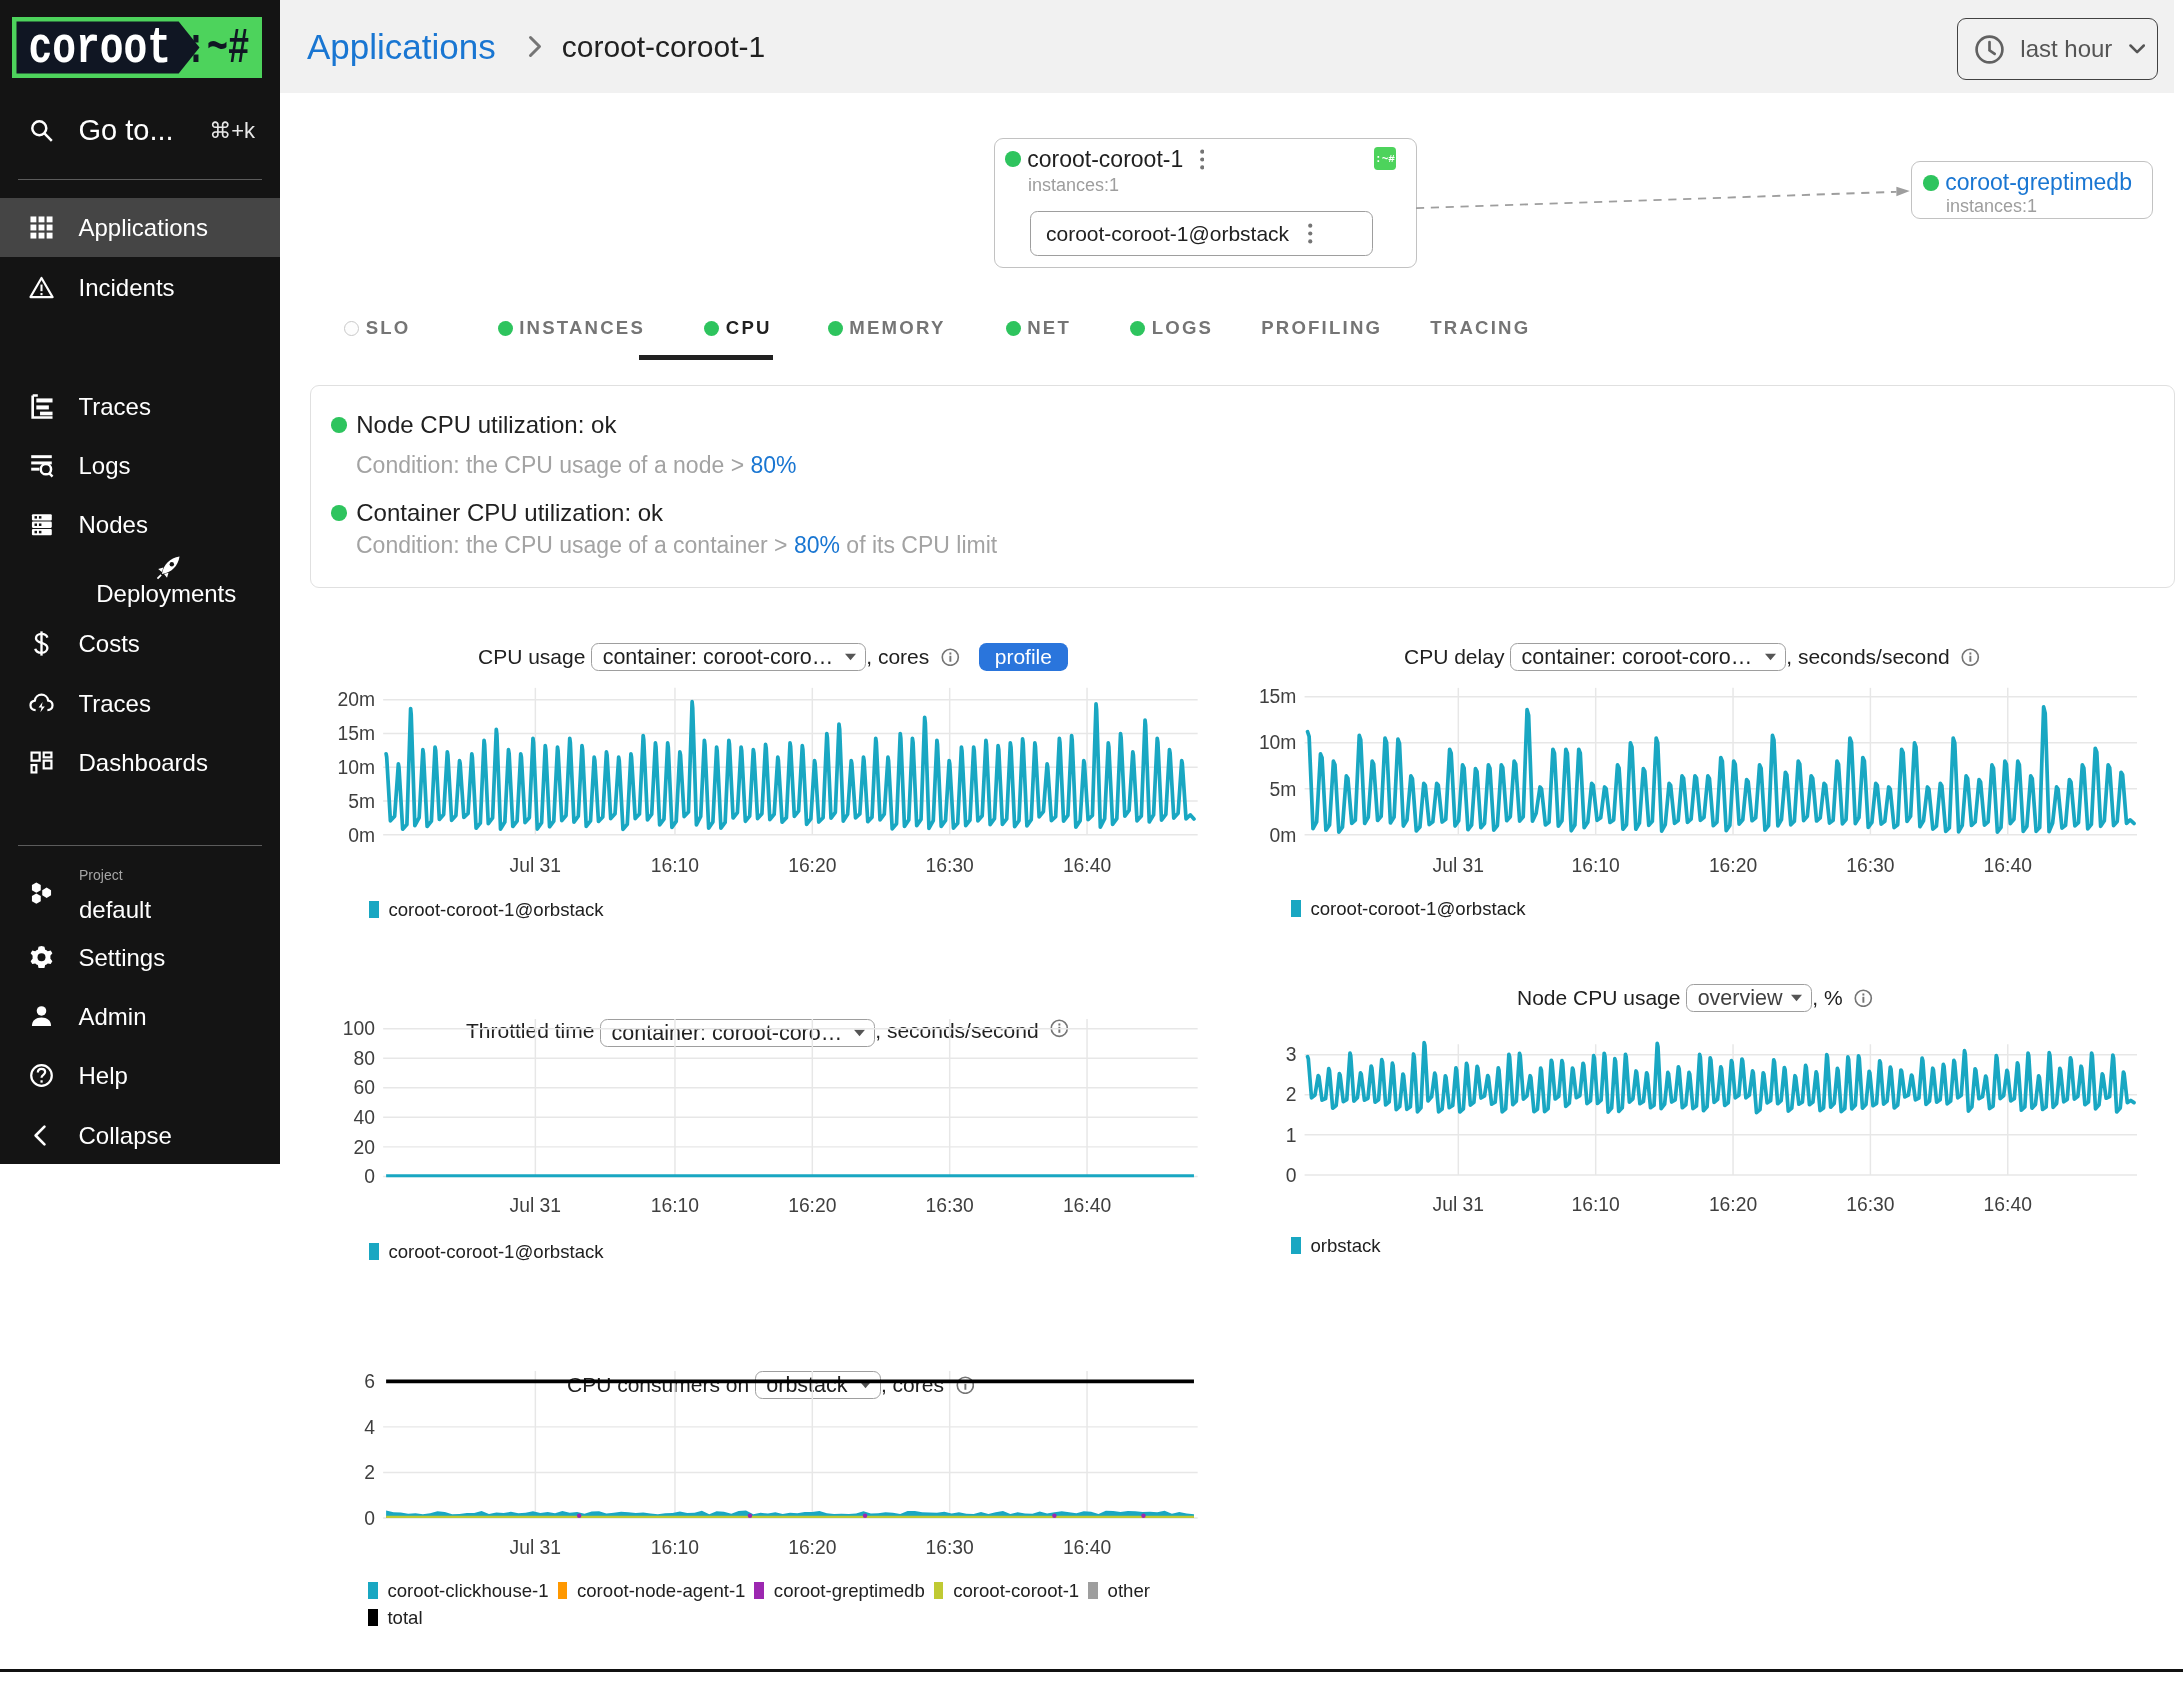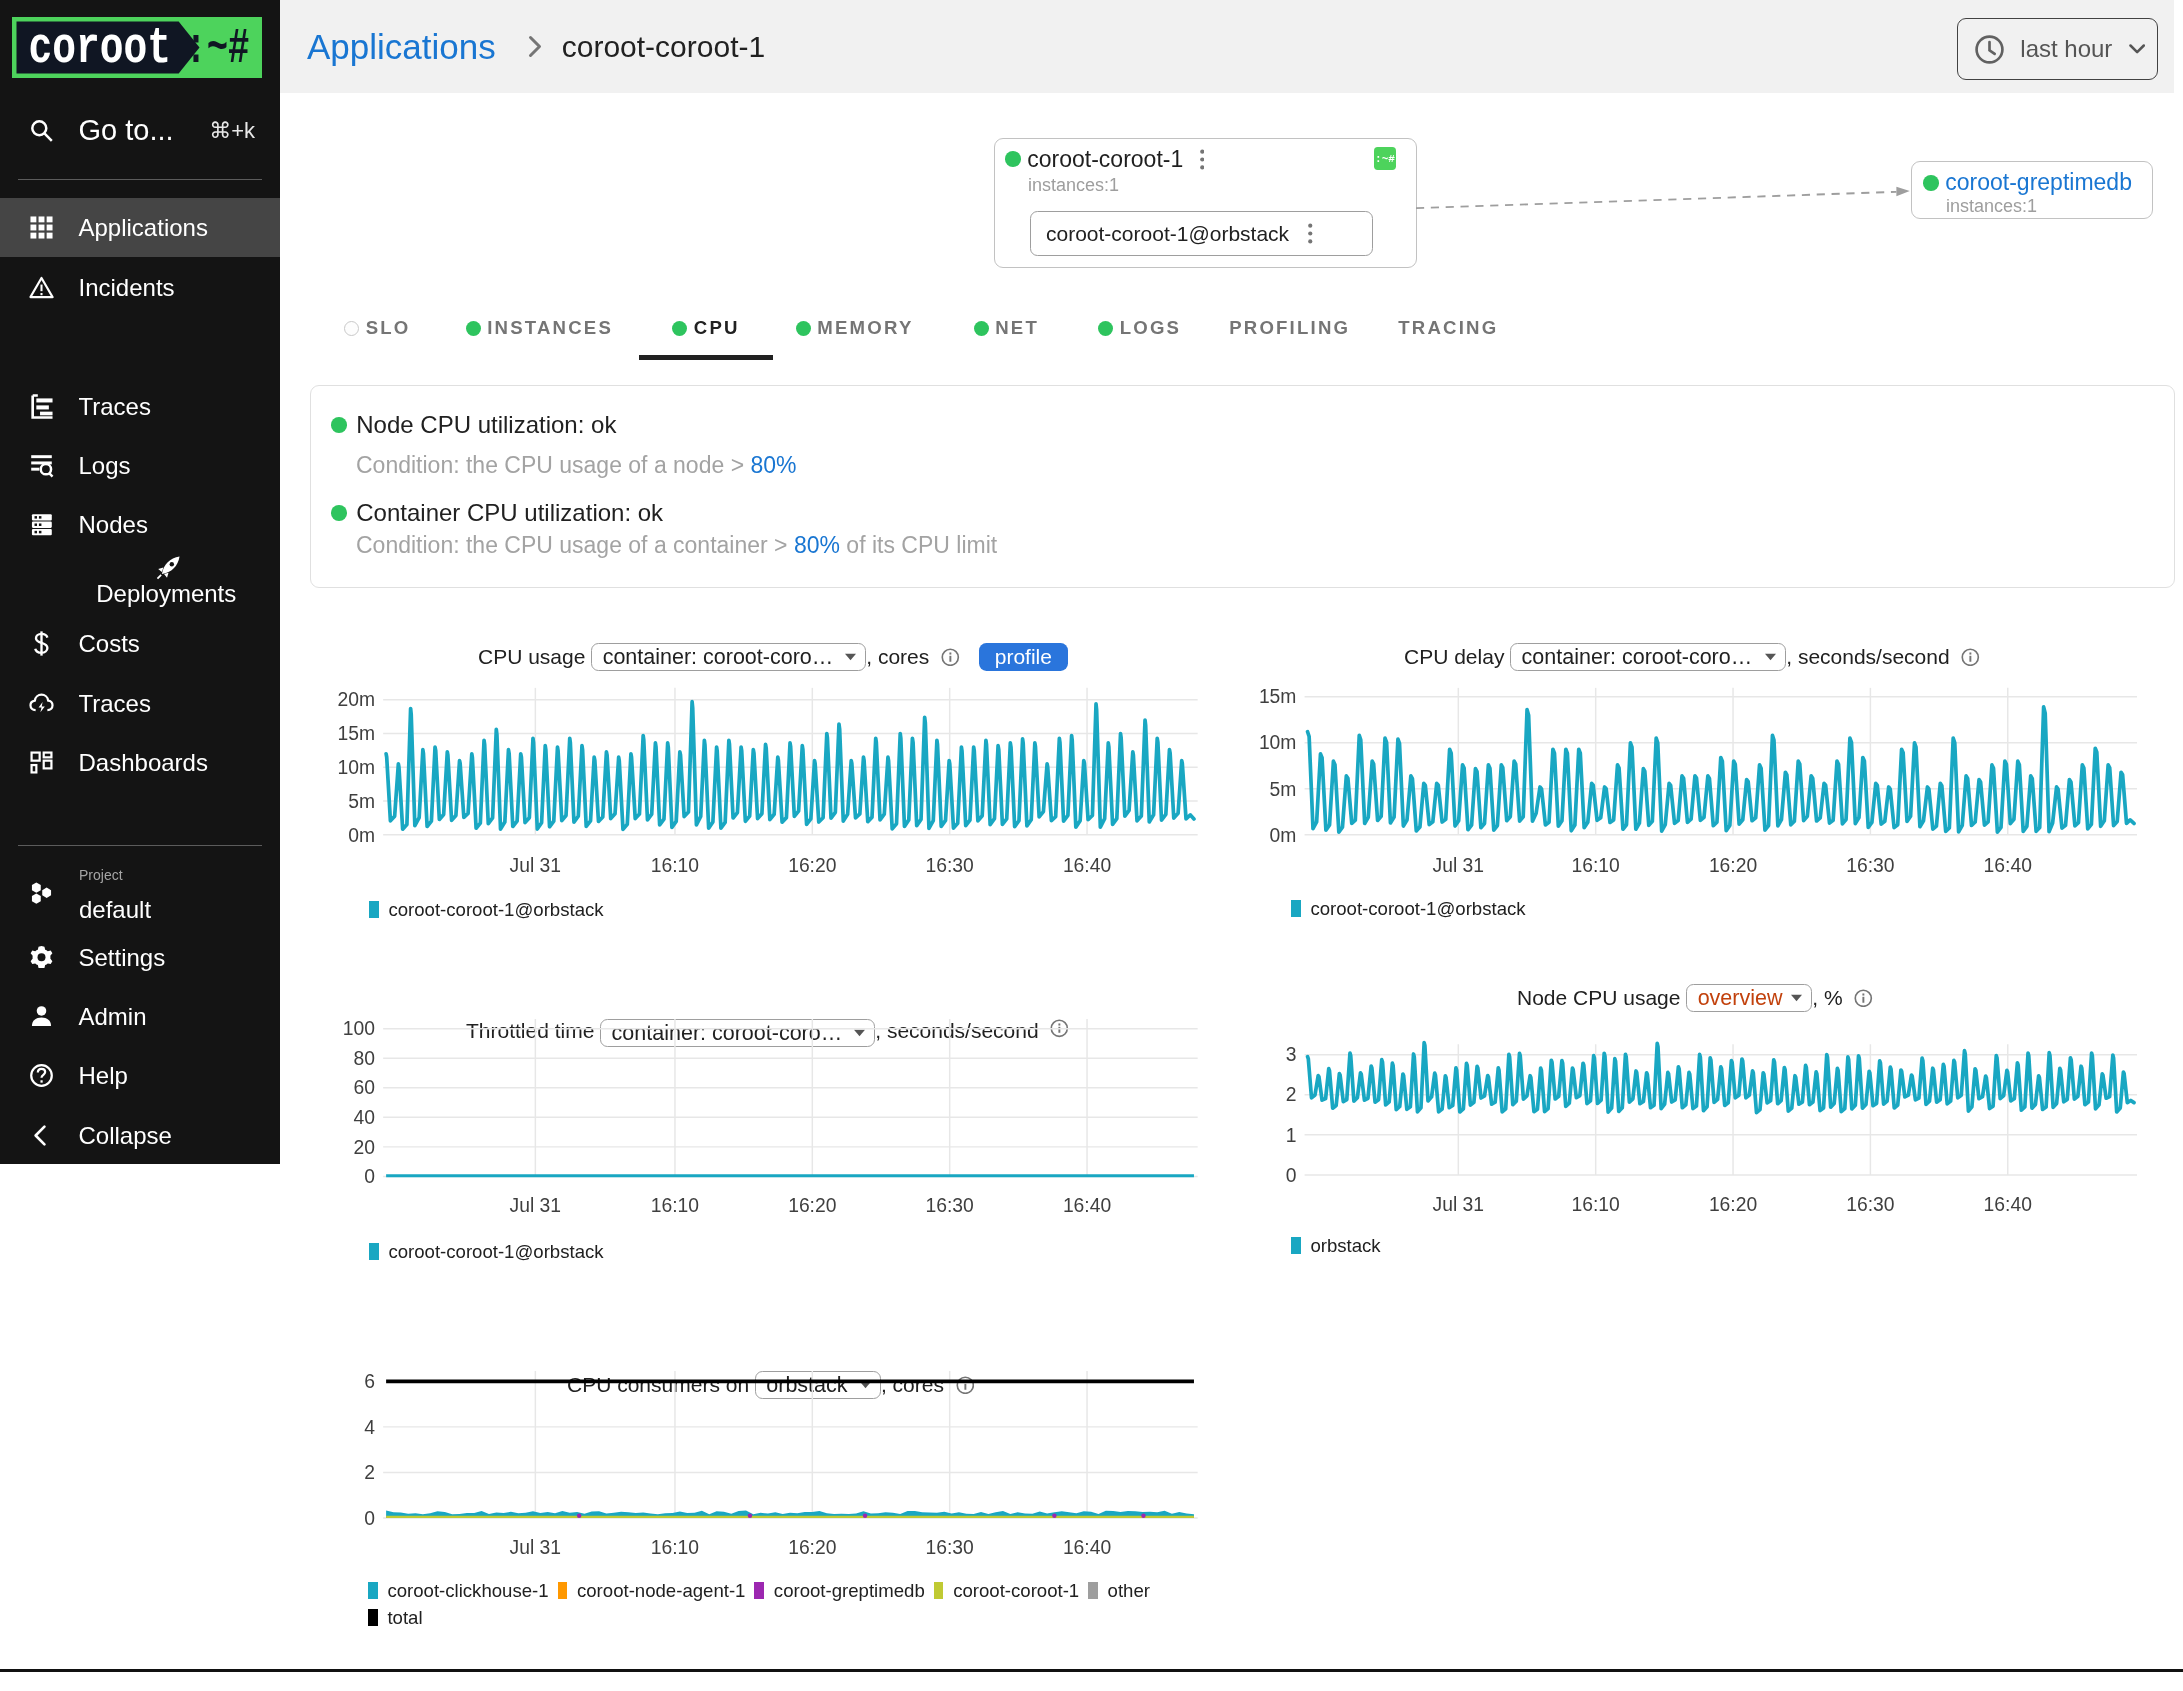--- a/index.html
+++ b/index.html
@@ -208,21 +208,21 @@
     </span>
 </div>
 <div style="position:absolute;left:1911px;top:161px;width:242px;height:58px;box-sizing:border-box;background:#fff;border:1.5px solid #c2c2c2;border-radius:9px;"></div>
 <div style="position:absolute;left:1923px;top:175px;height:15.6px;display:flex;align-items:center;">
     <span style="display:inline-block;width:15.6px;height:15.6px;border-radius:50%;background:#2ec45e;flex:none;"></span>
     <span style="margin-left:6.7px;font-size:23px;color:#1976d2;">coroot-greptimedb</span>
   </div>
 <div style="position:absolute;left:1946px;top:196px;font-size:18px;color:#9e9e9e;">instances:1</div>
 
 <div style="position:absolute;left:344px;top:317px;display:flex;align-items:center;gap:0;">
-  <div style="margin-right:55px;">
+  <div style="margin-right:87px;">
       <div style="display:flex;align-items:center;font-size:18.6px;font-weight:bold;letter-spacing:2.2px;color:#757575;">
         <span style="display:inline-block;width:15px;height:15px;border-radius:50%;border:1.9px solid #c9c9c9;background:#fdfdfd;margin-right:6.7px;flex:none;box-sizing:border-box;"></span>
         <span>SLO</span>
       </div>
     </div>
   <div style="margin-right:59px;">
       <div style="display:flex;align-items:center;font-size:18.6px;font-weight:bold;letter-spacing:2.2px;color:#757575;">
         <span style="display:inline-block;width:15px;height:15px;border-radius:50%;background:#2ec45e;margin-right:6.7px;flex:none;"></span>
         <span>INSTANCES</span>
       </div>
@@ -317,21 +317,21 @@
     </span>
     <span>, seconds/second&nbsp;&nbsp;</span>
     <svg width="18.6" height="18.6" viewBox="0 0 25 25" style="flex:none;">
       <circle cx="12.5" cy="12.5" r="10.8" fill="none" stroke="#757575" stroke-width="2.2"></circle>
       <rect x="11.3" y="10.5" width="2.6" height="8" fill="#757575"></rect>
       <rect x="11.3" y="6" width="2.6" height="2.8" fill="#757575"></rect>
     </svg>
   </div>
 <div style="position:absolute;left:1517px;top:983px;height:30px;display:flex;align-items:center;font-size:21px;color:#212121;white-space:nowrap;">
     <span>Node CPU usage&nbsp;</span>
-    <span style="display:inline-flex;align-items:center;justify-content:space-between;box-sizing:border-box;width:126px;height:28px;border:1.5px solid #9e9e9e;border-radius:7.4px;padding:0 9px 0 10.4px;font-size:21.5px;color:#c2410c;flex:none;">
+    <span style="display:inline-flex;align-items:center;justify-content:space-between;box-sizing:border-box;width:126px;height:28px;border:1.5px solid #9e9e9e;border-radius:7.4px;padding:0 9px 0 10.4px;font-size:21.5px;color:#404040;flex:none;">
       <span style="overflow:hidden;white-space:nowrap;">overview</span>
       <svg width="11" height="7.4" viewBox="0 0 15 10" style="margin-left:4.5px;flex:none;">
         <path d="M0,1 L15,1 L7.5,10 Z" fill="#555"></path>
       </svg>
     </span>
     <span>, %&nbsp;&nbsp;</span>
     <svg width="18.6" height="18.6" viewBox="0 0 25 25" style="flex:none;">
       <circle cx="12.5" cy="12.5" r="10.8" fill="none" stroke="#757575" stroke-width="2.2"></circle>
       <rect x="11.3" y="10.5" width="2.6" height="8" fill="#757575"></rect>
       <rect x="11.3" y="6" width="2.6" height="2.8" fill="#757575"></rect>

